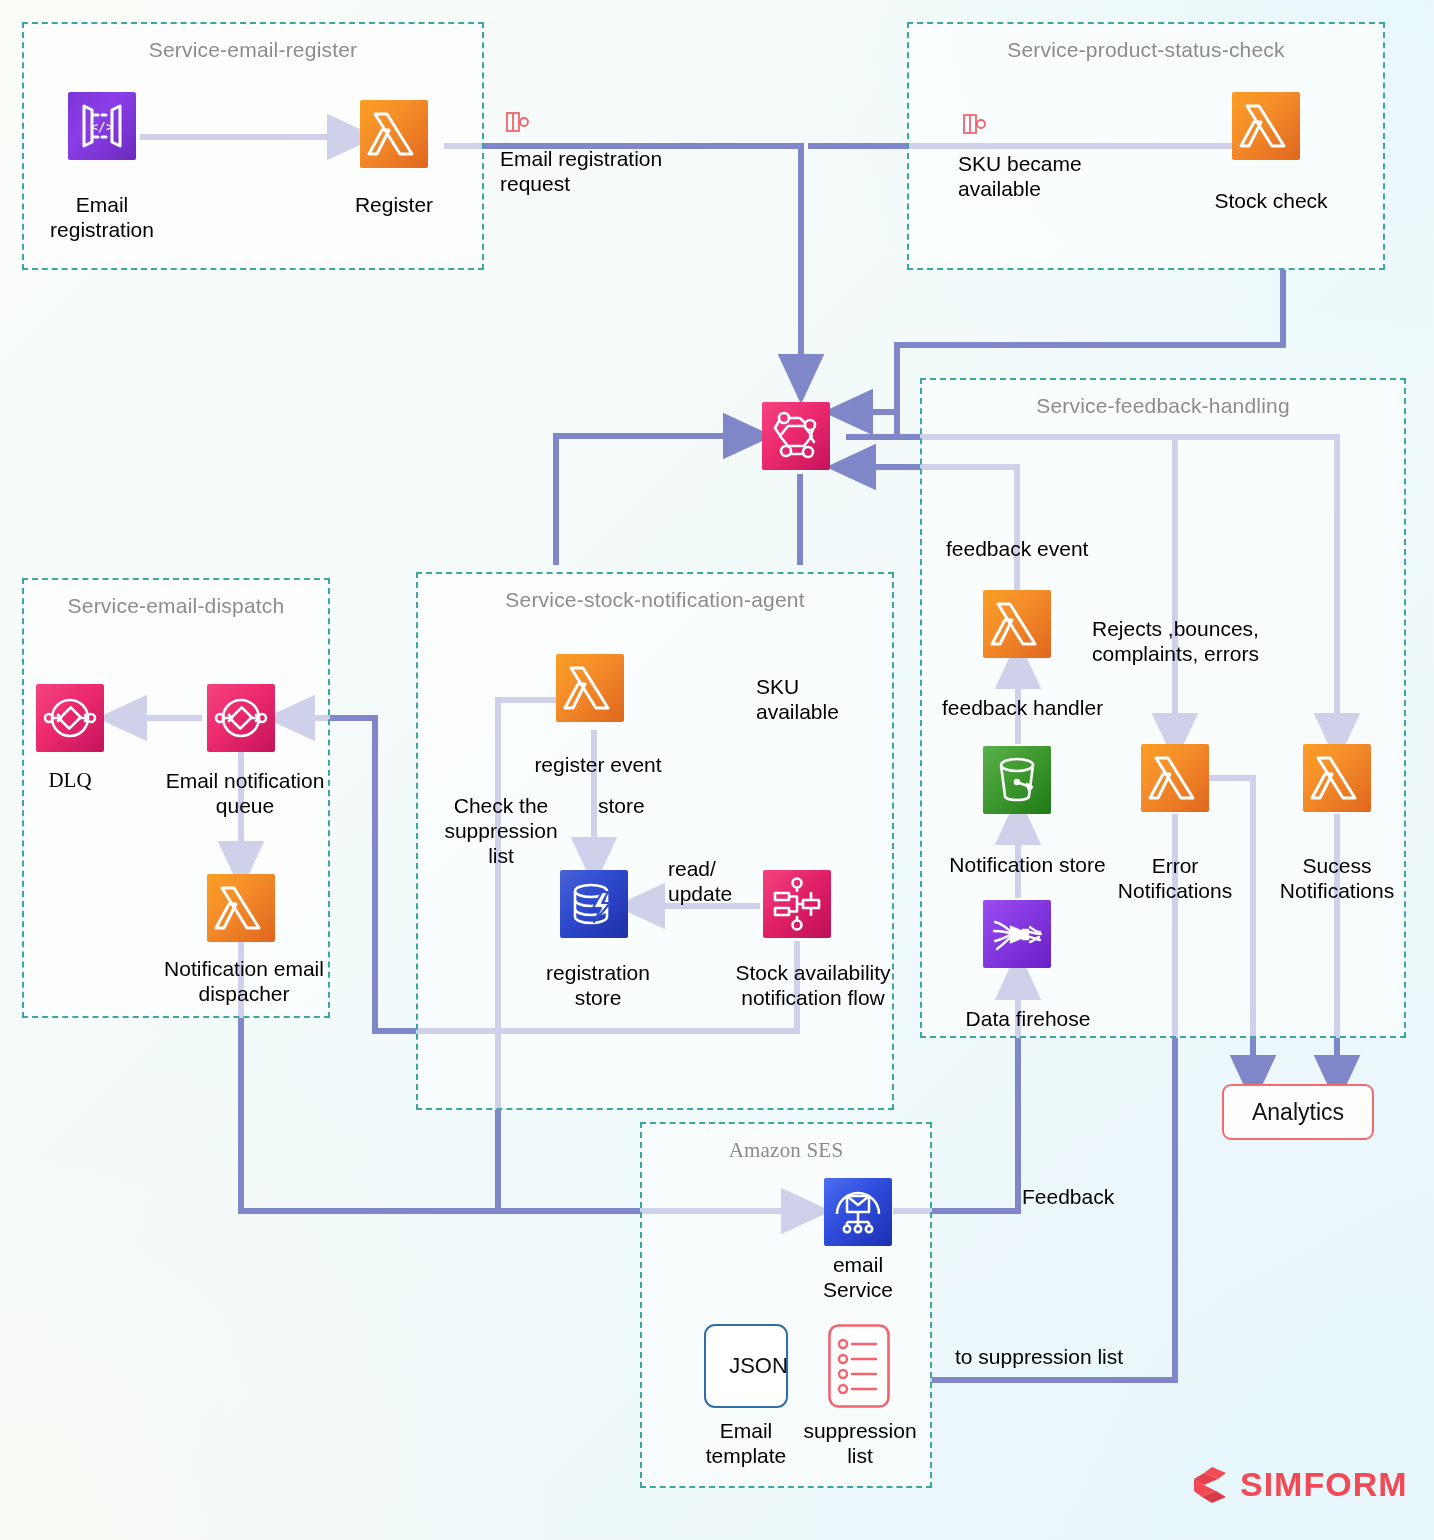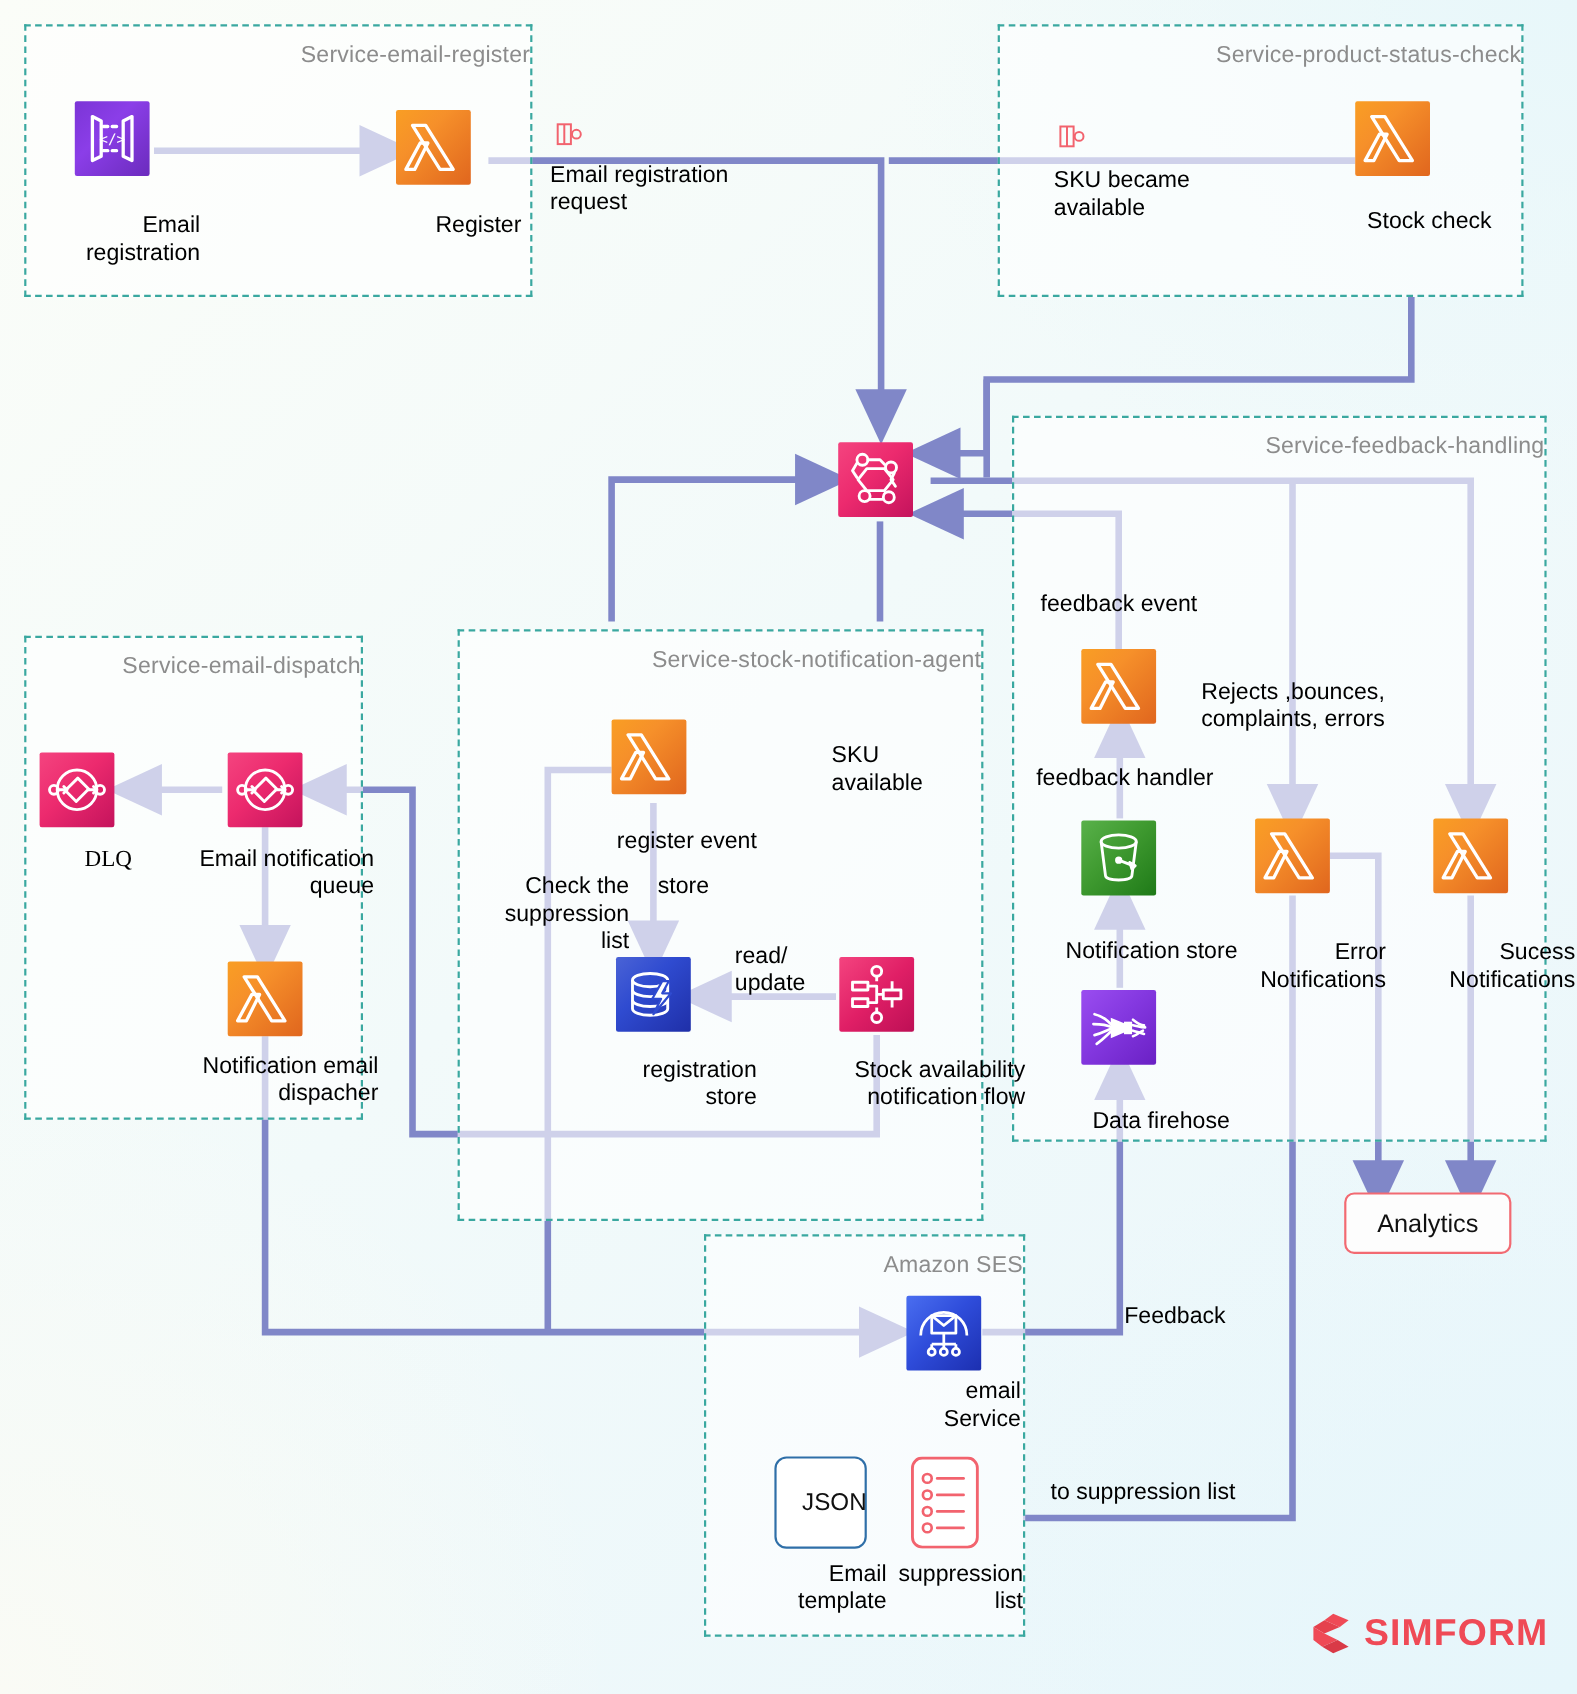--- a/index.html
+++ b/index.html
@@ -12,40 +12,40 @@
       radial-gradient(ellipse 800px 800px at 0% 100%,   #fafbf5 0%, rgba(250,251,245,0) 70%),
       linear-gradient(135deg,#fbfdf8 0%,#f2fafa 45%,#e9f6fb 100%);
   }
   #svg-layer{position:absolute;left:0;top:0;width:1434px;height:1540px;}
 
   .group-box{
     position:absolute;border:2px dashed #3aa8a0;background:rgba(255,255,255,0.62);
     box-sizing:border-box;
   }
   .group-title{
-    position:absolute;left:0;right:0;top:14px;text-align:right;
+    position:absolute;left:0;right:0;top:14px;text-align:center;
     color:#8c8c8c;font-size:21px;letter-spacing:.2px;
   }
 
   .node{position:absolute;}
   .ico{width:68px;height:68px;border-radius:2px;position:relative;display:block;}
   .ico svg{position:absolute;left:0;top:0;width:68px;height:68px;}
 
   .grad-lambda{background:linear-gradient(135deg,#f99e24 0%,#f6902a 35%,#e0661e 100%);}
   .grad-apigw{background:linear-gradient(135deg,#7b35d6 0%,#8b3ee8 40%,#6b2bbd 100%);}
   .grad-eventbridge{background:linear-gradient(135deg,#f4447f 0%,#ec2a6e 45%,#c4135c 100%);}
   .grad-sqs{background:linear-gradient(135deg,#f4447f 0%,#ec2a6e 45%,#c4135c 100%);}
   .grad-sfn{background:linear-gradient(135deg,#f4447f 0%,#e01f66 50%,#bd0f55 100%);}
   .grad-ddb{background:linear-gradient(135deg,#4a63d6 0%,#2f4bd0 40%,#1f2fa8 100%);}
   .grad-s3{background:linear-gradient(135deg,#59b14a 0%,#3f9a30 45%,#1f7a18 100%);}
   .grad-firehose{background:linear-gradient(135deg,#9a4df0 0%,#8438e0 45%,#6a20c4 100%);}
   .grad-ses{background:linear-gradient(135deg,#4a6ef0 0%,#2f4ddb 45%,#1c2fb0 100%);}
 
   .lbl{
-    position:absolute;text-align:right;color:#000;font-size:21px;line-height:25px;
+    position:absolute;text-align:center;color:#000;font-size:21px;line-height:25px;
     white-space:pre-line;
   }
   .lbl.left{text-align:left;}
 
   .plainbox{
     position:absolute;box-sizing:border-box;border:2.5px solid #f26a72;border-radius:9px;
     background:#fdfdfd;display:flex;align-items:center;justify-content:center;
     color:#111;font-size:23px;
   }
   .jsonbox{
@@ -131,21 +131,21 @@
 </div>
 
 <div class="group-box" style="left:22px;top:578px;width:308px;height:440px;">
   <div class="group-title">Service-email-dispatch</div>
 </div>
 
 <div class="group-box" style="left:416px;top:572px;width:478px;height:538px;">
   <div class="group-title">Service-stock-notification-agent</div>
 </div>
 
-<div class="group-box" style="left:640px;top:1122px;width:292px;height:366px;">
+<div class="group-box" style="left:640px;top:1122px;width:292px;height:366px;font-family:Liberation Serif, serif;">
   <div class="group-title">Amazon SES</div>
 </div>
 
 <div class="node" style="left:68px;top:92px;">
   <span class="ico grad-apigw">
     <svg viewBox="0 0 68 68">
       <g fill="none" stroke="#fff" stroke-width="3" stroke-linejoin="round">
         <path d="M24 18 L16 14 L16 54 L24 50 Z"></path>
         <path d="M44 18 L52 14 L52 54 L44 50 Z"></path>
       </g>

